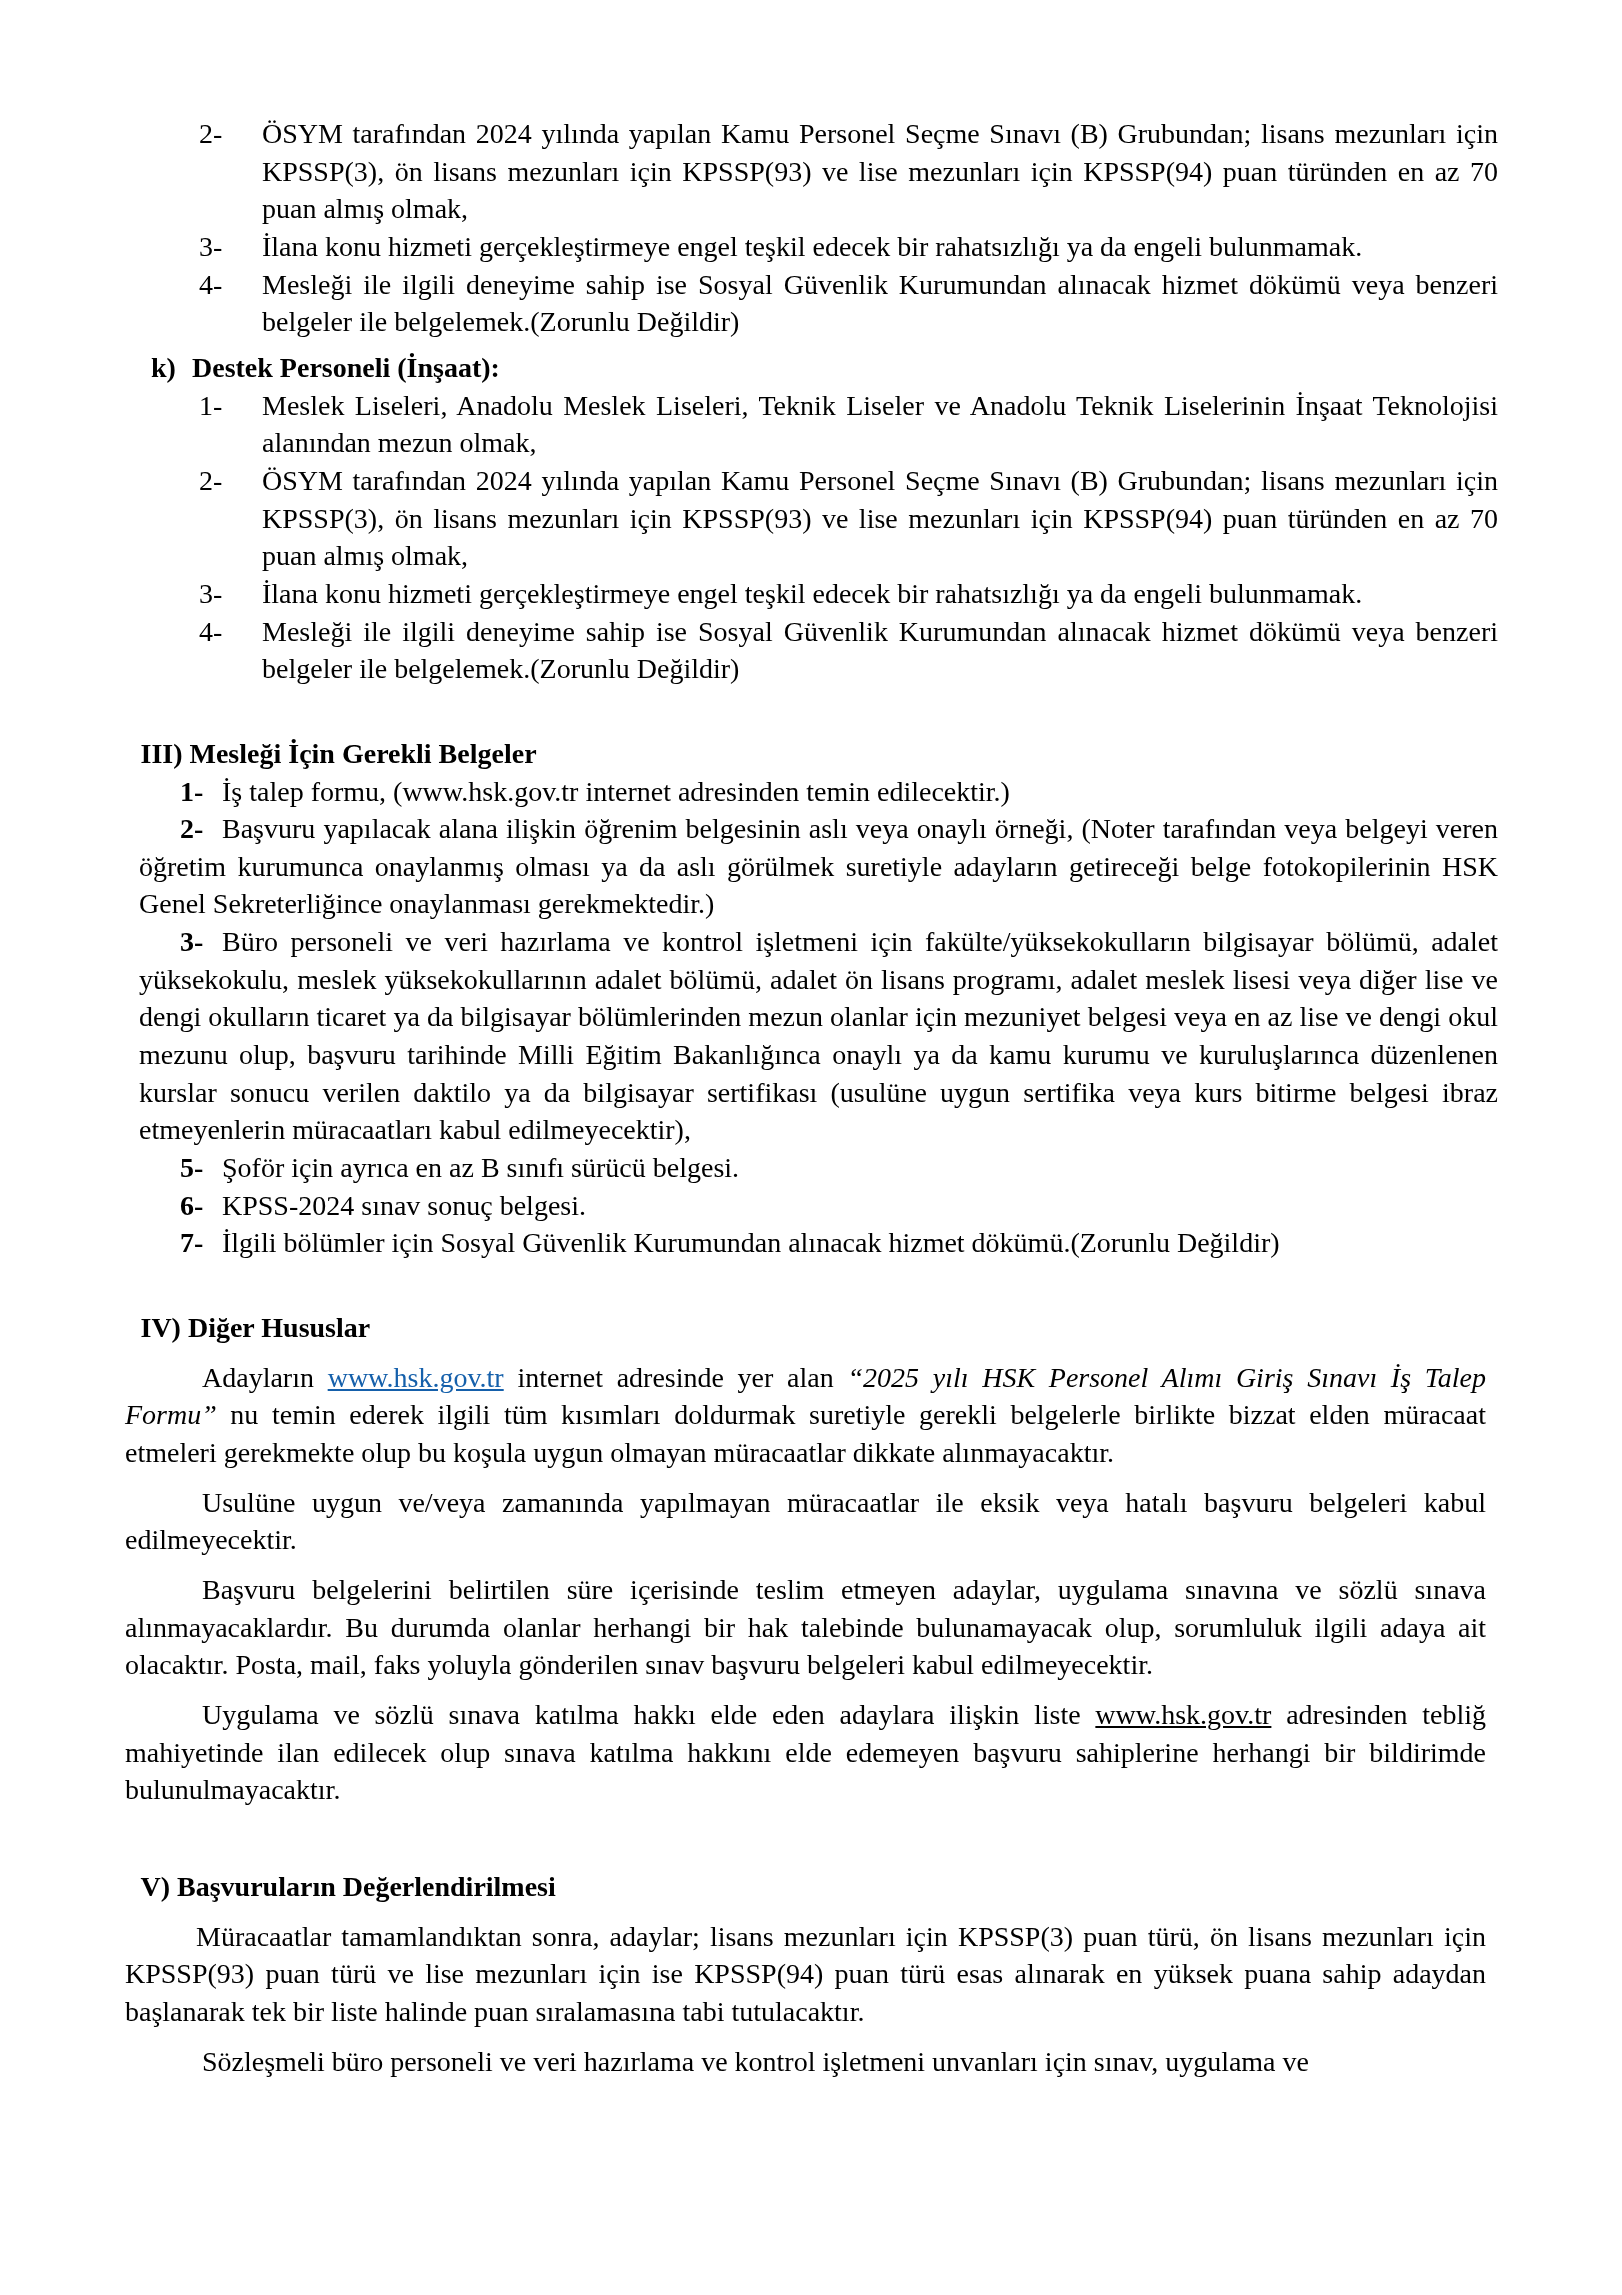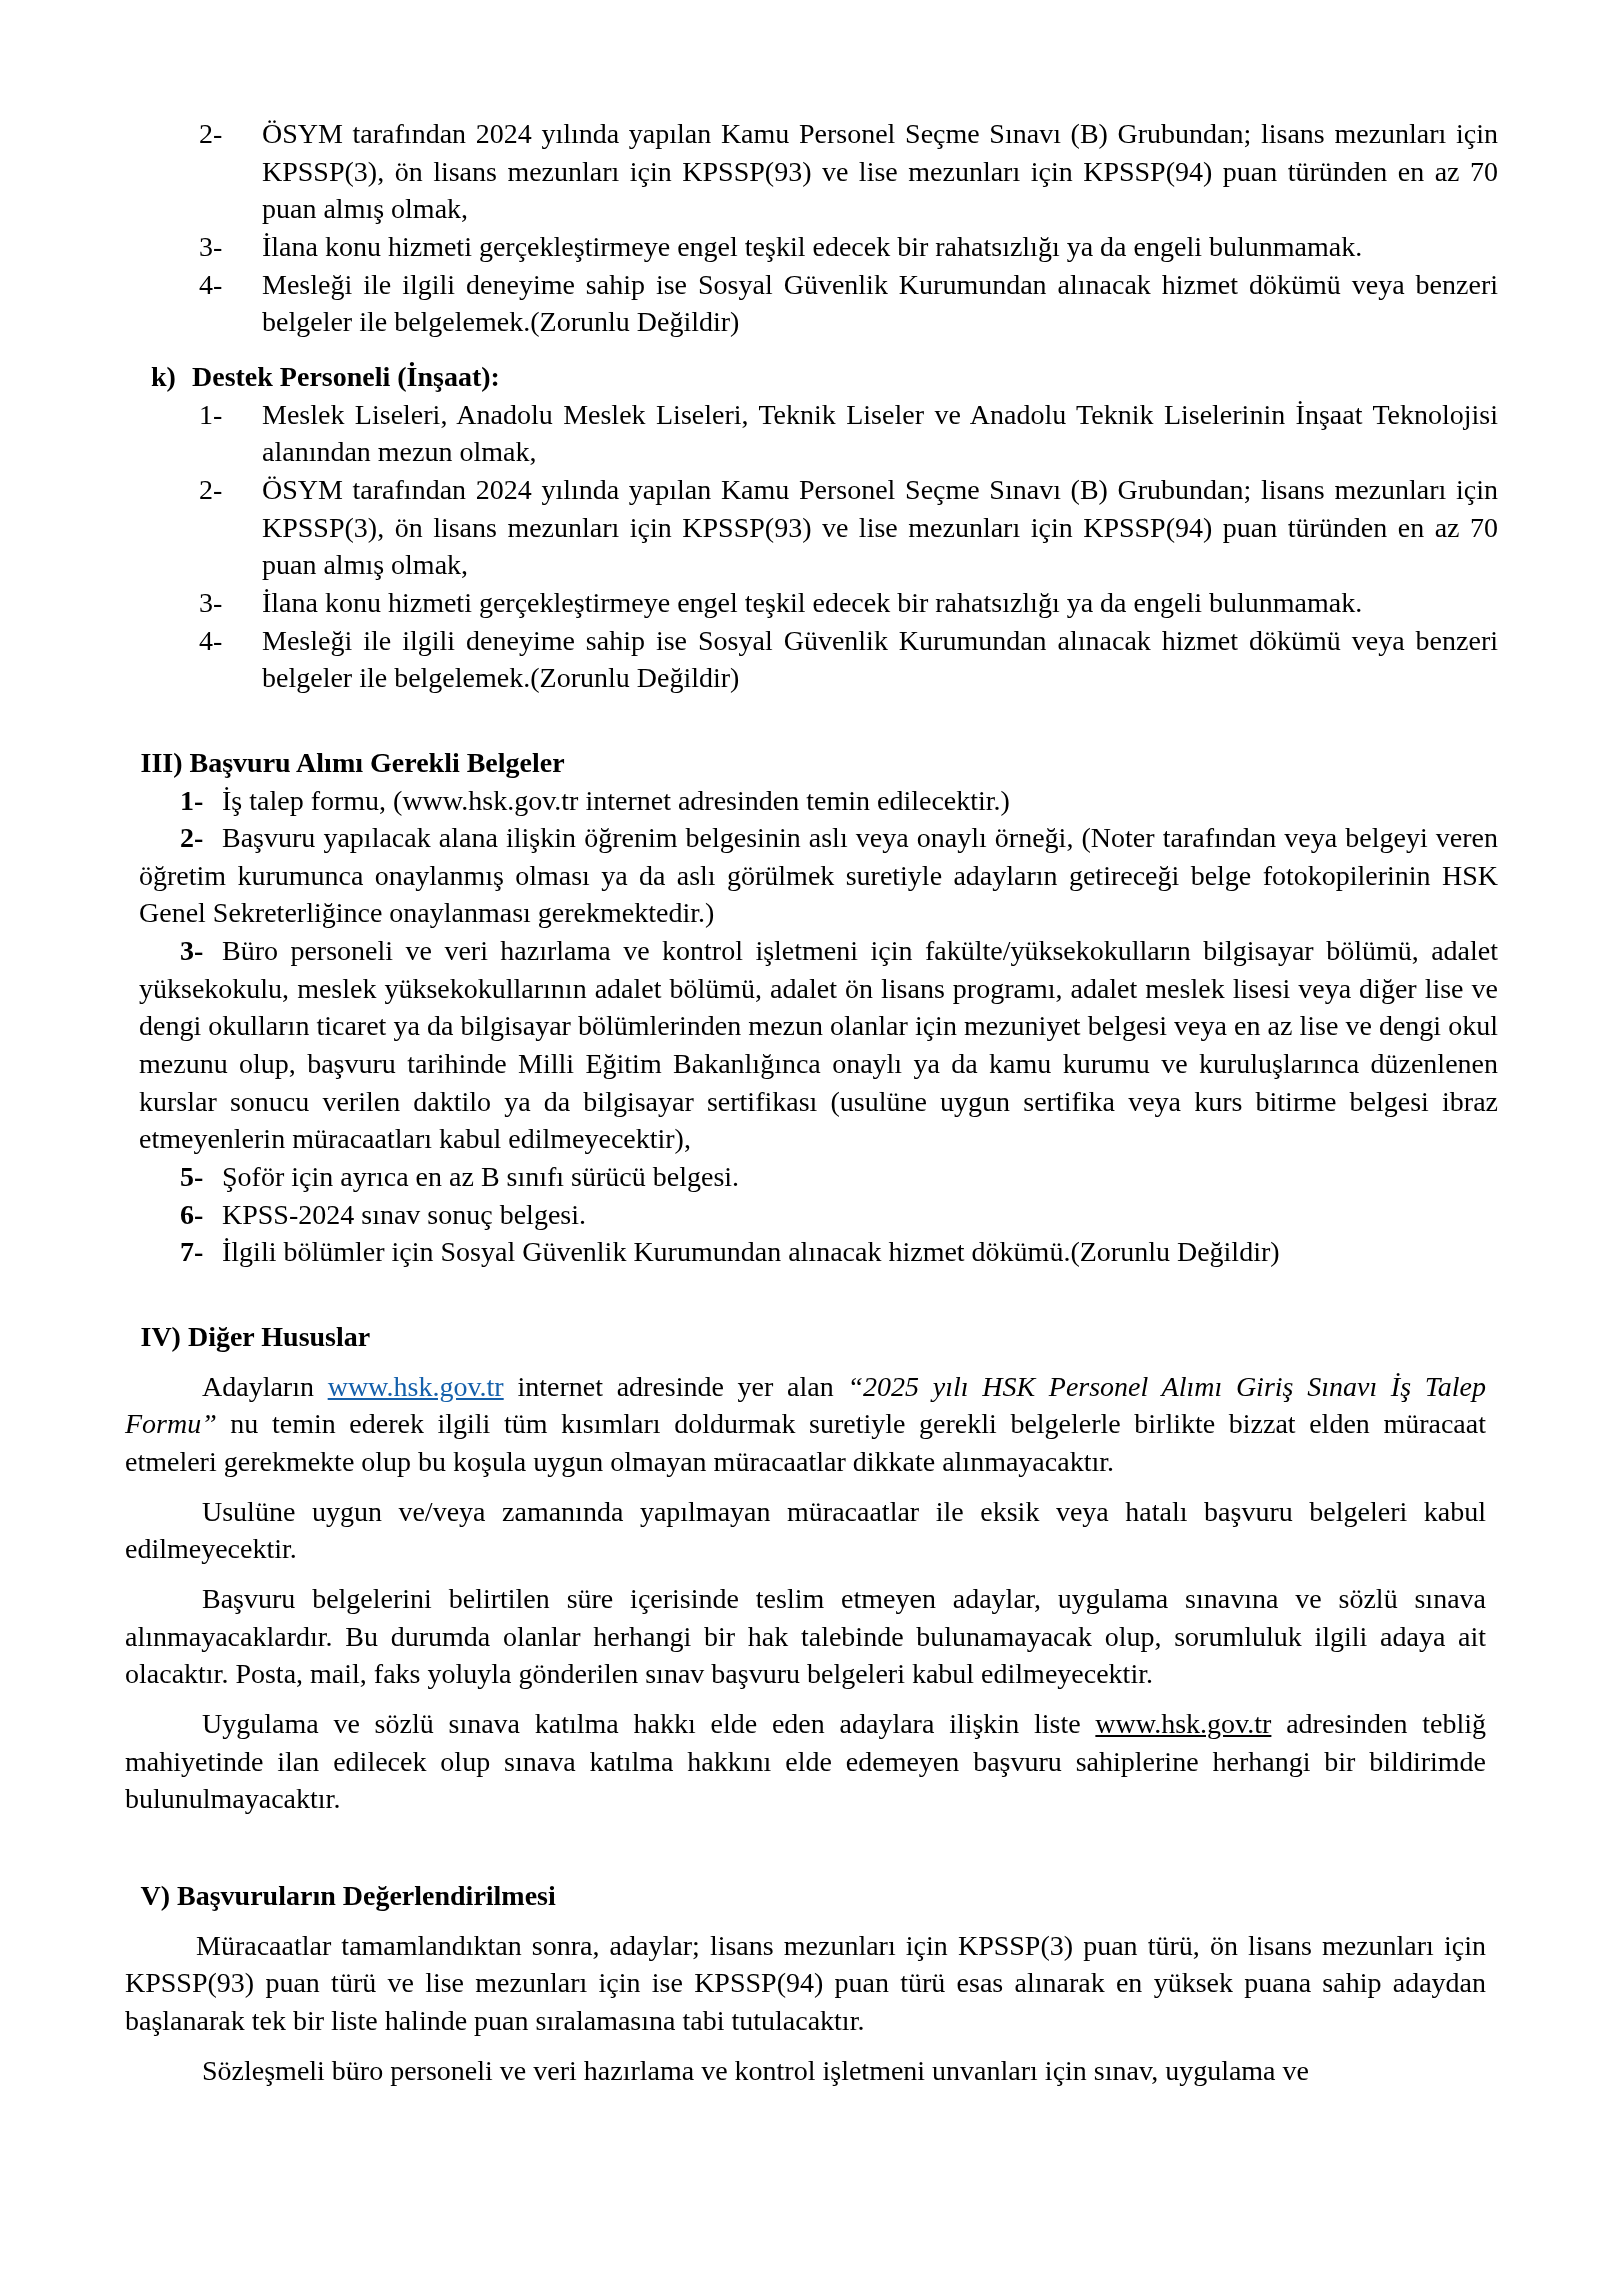--- a/index.html
+++ b/index.html
@@ -46,21 +46,21 @@
     top: 0;
     width: 46px;
     text-align: left;
   }
 
   
   .letter-item {
     margin-left: 38px;
     font-weight: bold;
     text-align: left;
-    margin-top: 17px;
+    margin-top: 8px;
   }
   .letter-item .lt {
     display: inline-block;
     width: 41px;
   }
 
   
   .section-head {
     font-weight: bold;
     margin-left: 27.5px;
@@ -144,21 +144,21 @@
         <span>İlana konu hizmeti gerçekleştirmeye engel teşkil edecek bir rahatsızlığı ya da engeli bulunmamak.</span>
       </li>
       <li>
         <span class="num">4-</span>
         <span>Mesleği ile ilgili deneyime sahip ise Sosyal Güvenlik Kurumundan alınacak hizmet dökümü veya benzeri belgeler ile belgelemek.(Zorunlu Değildir)</span>
       </li>
     </ul>
 
     <div class="spacer-lg"></div>
 
-    <div class="section-head">III) Başvuru Alımı Gerekli Belgeler</div>
+    <div class="section-head">III) Mesleği İçin Gerekli Belgeler</div>
 
     <ul class="mainlist">
       <li>
         <span class="mnum">1-</span><span>İş talep formu, (www.hsk.gov.tr internet adresinden temin edilecektir.)</span>
       </li>
       <li>
         <span class="mnum">2-</span><span>Başvuru yapılacak alana ilişkin öğrenim belgesinin aslı veya onaylı örneği, (Noter tarafından veya belgeyi veren öğretim kurumunca onaylanmış olması ya da aslı görülmek suretiyle adayların getireceği belge fotokopilerinin HSK Genel Sekreterliğince onaylanması gerekmektedir.)</span>
       </li>
       <li>
         <span class="mnum">3-</span><span>Büro personeli ve veri hazırlama ve kontrol işletmeni için fakülte/yüksekokulların bilgisayar bölümü, adalet yüksekokulu, meslek yüksekokullarının adalet bölümü, adalet ön lisans programı, adalet meslek lisesi veya diğer lise ve dengi okulların ticaret ya da bilgisayar bölümlerinden mezun olanlar için mezuniyet belgesi veya en az lise ve dengi okul mezunu olup, başvuru tarihinde Milli Eğitim Bakanlığınca onaylı ya da kamu kurumu ve kuruluşlarınca düzenlenen kurslar sonucu verilen daktilo ya da bilgisayar sertifikası (usulüne uygun sertifika veya kurs bitirme belgesi ibraz etmeyenlerin müracaatları kabul edilmeyecektir),</span>

